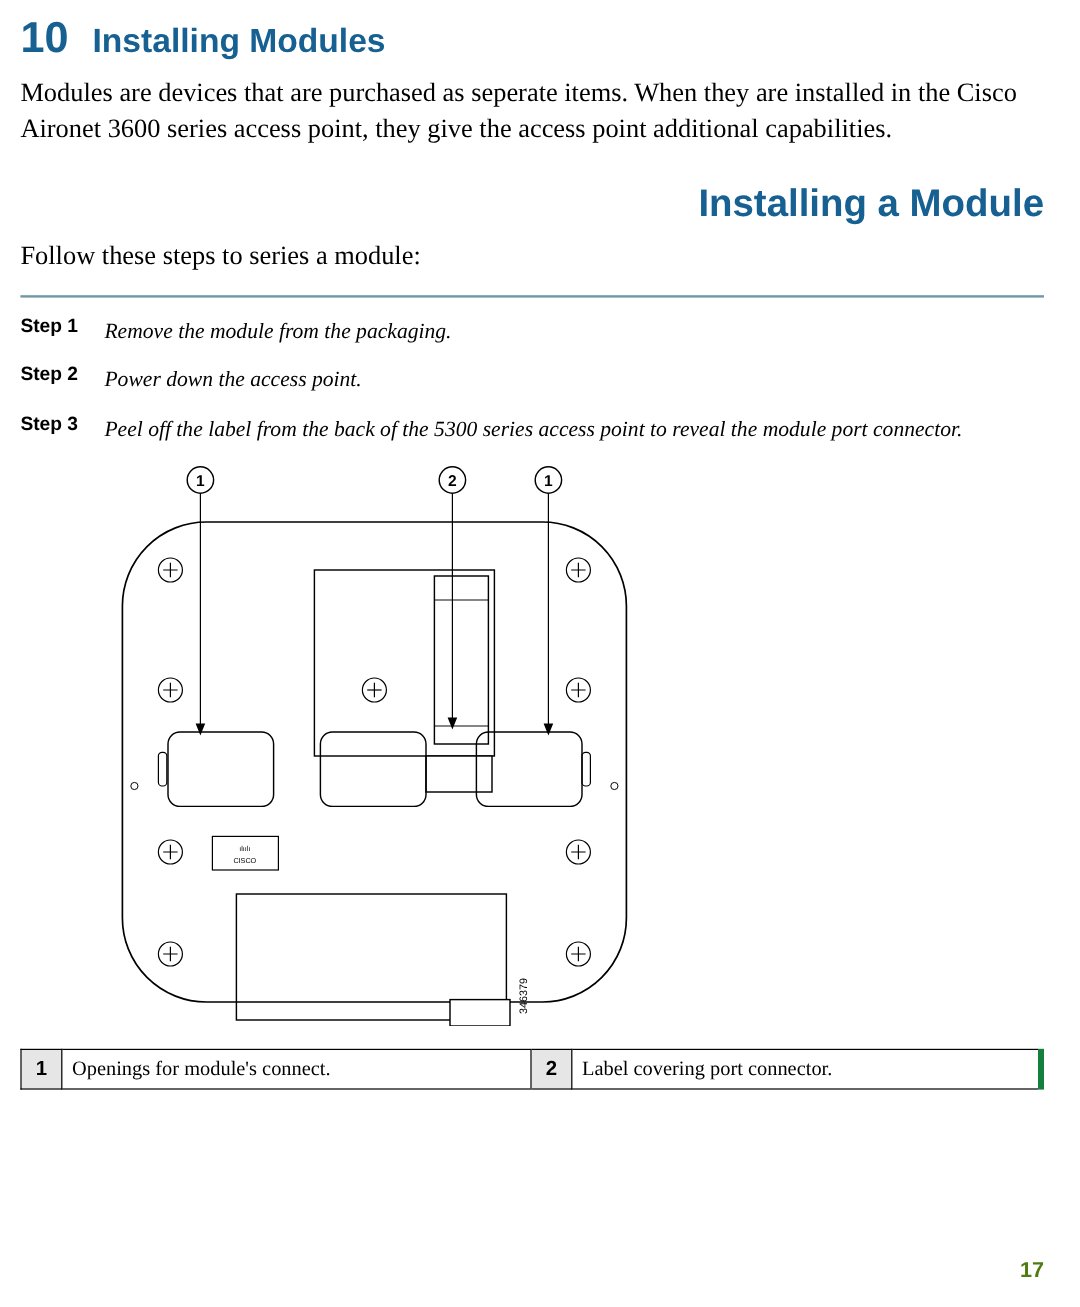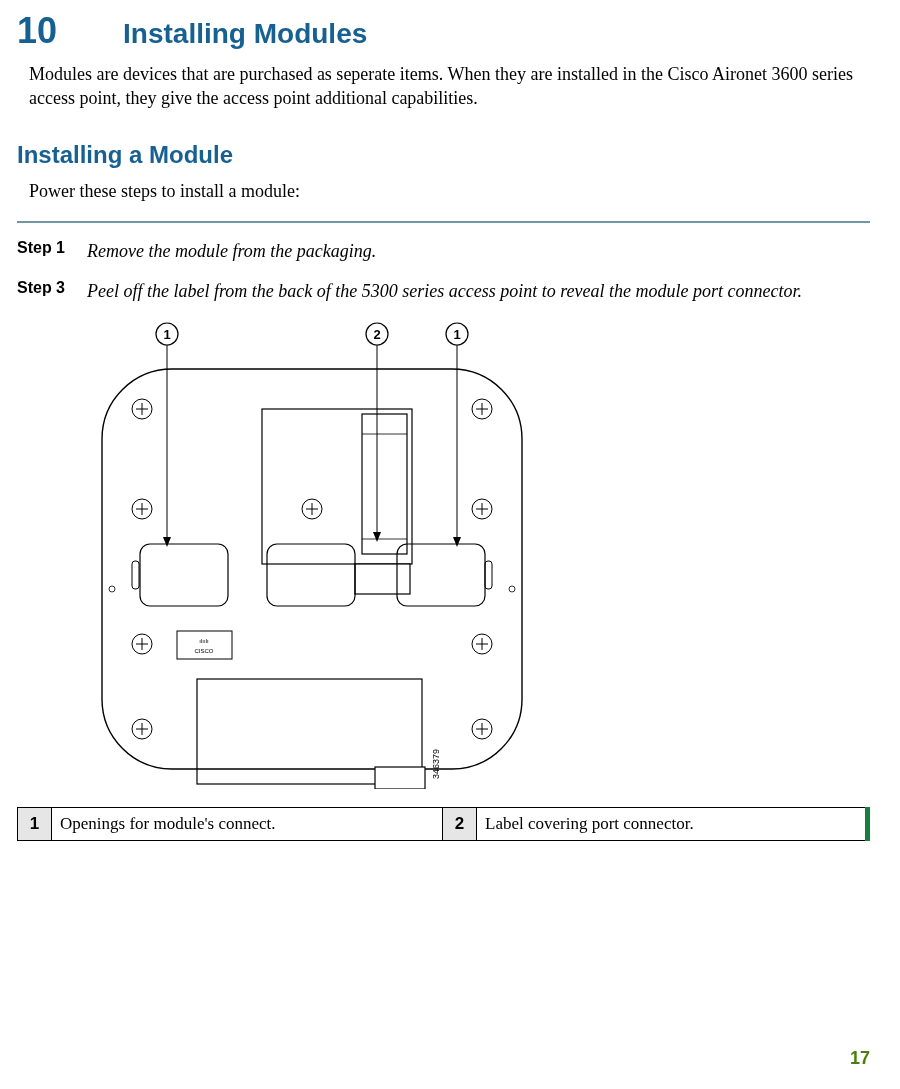--- a/index.html
+++ b/index.html
@@ -29,34 +29,34 @@
     font-size: 36px;
     font-weight: bold;
     color: #176092;
     margin-right: 20px;
   }
   .chapter-title {
     font-family: Arial, Helvetica, sans-serif;
     font-size: 28px;
     font-weight: bold;
     color: #176092;
-    margin-left: 46px;
   }
   .body-para {
-    font-size: 18px;
+    font-size: 22px;
     line-height: 1.35;
-    margin: 6px 12px;
+    margin: 6px 0;
   }
   .section-title {
     font-family: Arial, Helvetica, sans-serif;
-    font-size: 24px;
+    font-size: 32px;
     font-weight: bold;
     color: #176092;
     margin-top: 30px;
     margin-bottom: 10px;
+    text-align: right;
   }
   .hr-line {
     border: none;
     border-top: 2px solid #7097a6;
     margin: 18px 0 8px 0;
   }
   .step-row {
     display: flex;
     margin: 16px 0;
   }
@@ -120,27 +120,31 @@
 
   <div class="chapter-heading">
     <span class="chapter-num">10</span>
     <span class="chapter-title">Installing Modules</span>
   </div>
 
   <p class="body-para">Modules are devices that are purchased as seperate items. When they are installed in the Cisco Aironet 3600 series access point, they give the access point additional capabilities.</p>
 
   <div class="section-title">Installing a Module</div>
 
-  <p class="body-para">Power these steps to install a module:</p>
+  <p class="body-para">Follow these steps to series a module:</p>
 
   <hr class="hr-line">
 
   <div class="step-row">
     <div class="step-label">Step 1</div>
     <div class="step-text">Remove the module from the packaging.</div>
+  </div>
+  <div class="step-row">
+    <div class="step-label">Step 2</div>
+    <div class="step-text">Power down the access point.</div>
   </div>
   <div class="step-row">
     <div class="step-label">Step 3</div>
     <div class="step-text">Peel off the label from the back of the 5300 series access point to reveal the module port connector.</div>
   </div>
 
   <div class="diagram-wrap">
     <svg width="460" height="470" viewBox="0 0 460 470">
 
       <g>

